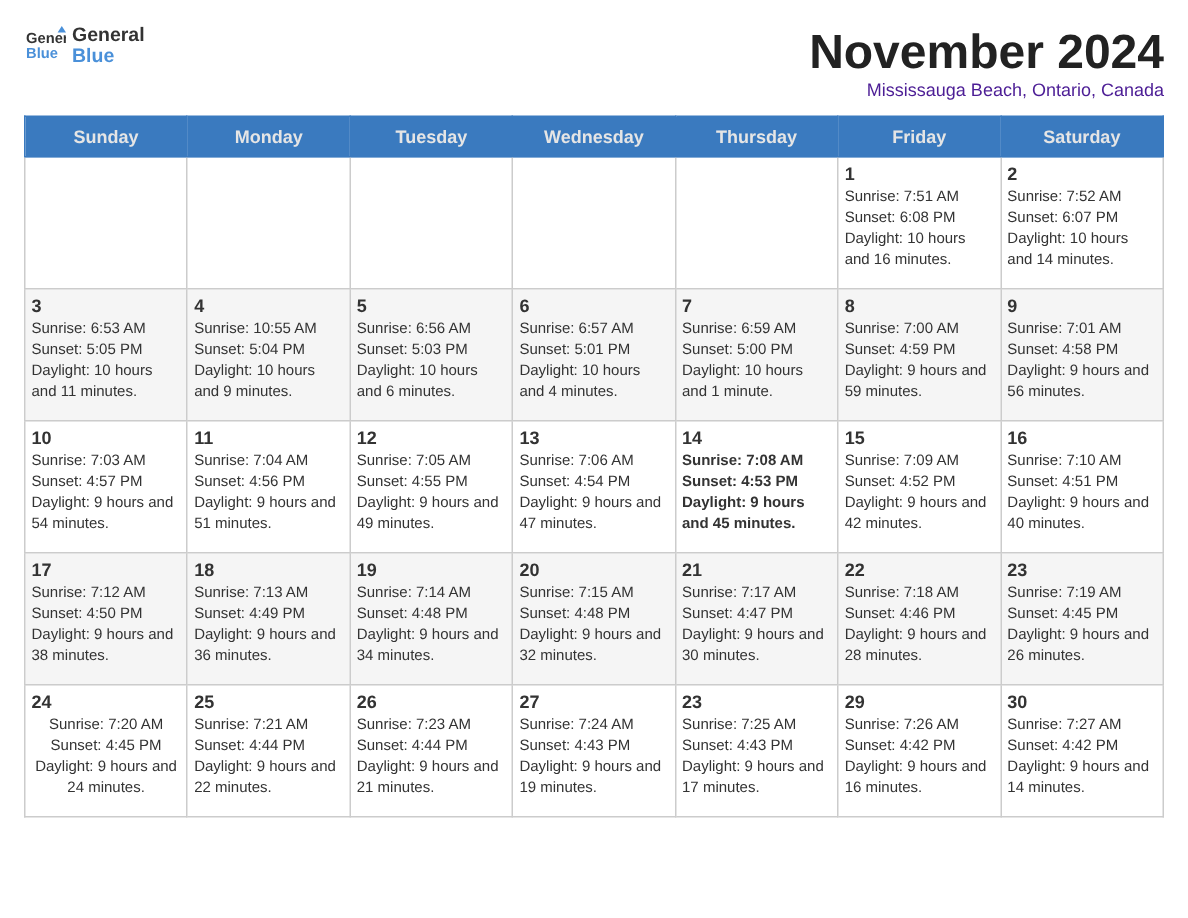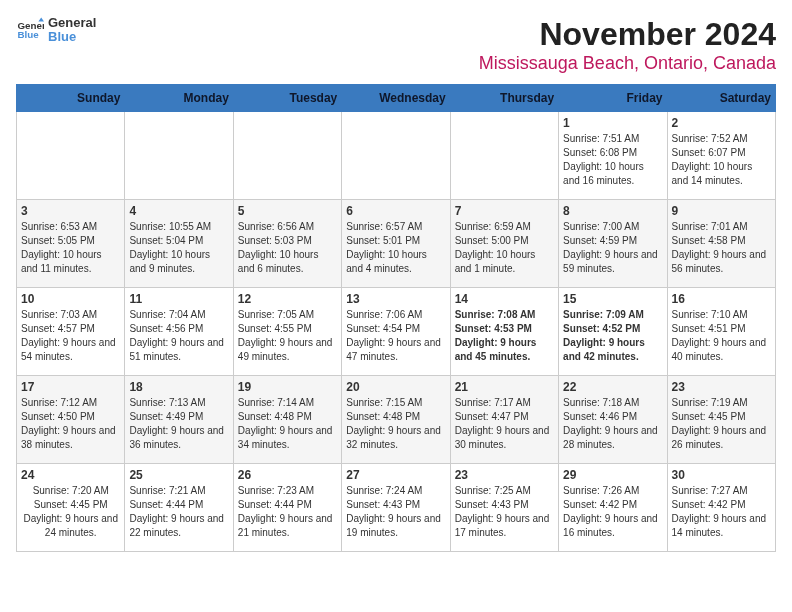--- a/index.html
+++ b/index.html
@@ -37,35 +37,35 @@
     .title-area {
       text-align: right;
       margin-left: 32px;
     }
     .month-title {
       font-size: 32px;
       font-weight: bold;
       color: #222;
     }
     .location {
-      font-size: 18px;
-      color: #be185d;
+      font-size: 12px;
+      color: #4c1d95;
     }
     table {
       width: 100%;
       border-collapse: collapse;
       table-layout: fixed;
     }
     thead tr th {
       background: #3a7abf;
-      color: #0f172a;
+      color: #e5e5e5;
       font-size: 12px;
       font-weight: bold;
       padding: 6px 4px;
-      text-align: right;
+      text-align: center;
       border: 1px solid #3a7abf;
     }
     tbody tr td {
       border: 1px solid #ccc;
       vertical-align: top;
       padding: 4px;
       font-size: 10px;
       color: #333;
       height: 88px;
       background: #fff;
@@ -210,21 +210,21 @@
 Daylight: 9 hours and 47 minutes.</div>
         </td>
         <td>
           <div class="day-num">14</div>
           <div class="day-info" style="white-space: pre-line; font-weight: bold;">Sunrise: 7:08 AM
 Sunset: 4:53 PM
 Daylight: 9 hours and 45 minutes.</div>
         </td>
         <td>
           <div class="day-num">15</div>
-          <div class="day-info" style="white-space: pre-line; font-weight: bold;">Sunrise: 7:09 AM
+          <div class="day-info" style="white-space: pre-line;">Sunrise: 7:09 AM
 Sunset: 4:52 PM
 Daylight: 9 hours and 42 minutes.</div>
         </td>
         <td>
           <div class="day-num">16</div>
           <div class="day-info" style="white-space: pre-line;">Sunrise: 7:10 AM
 Sunset: 4:51 PM
 Daylight: 9 hours and 40 minutes.</div>
         </td>
       </tr>

